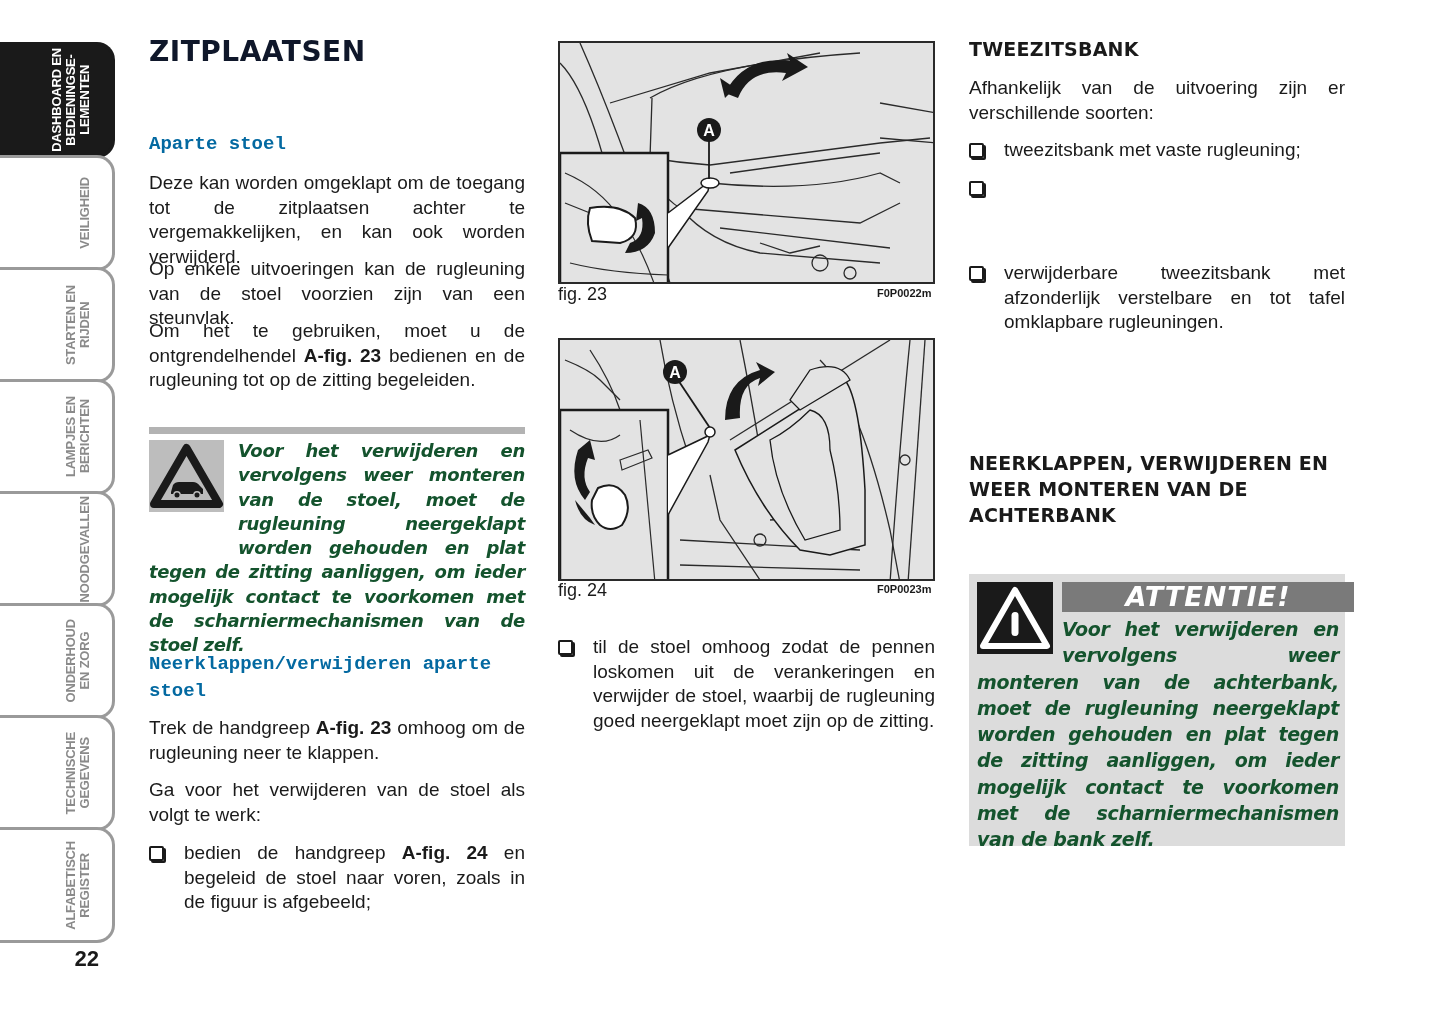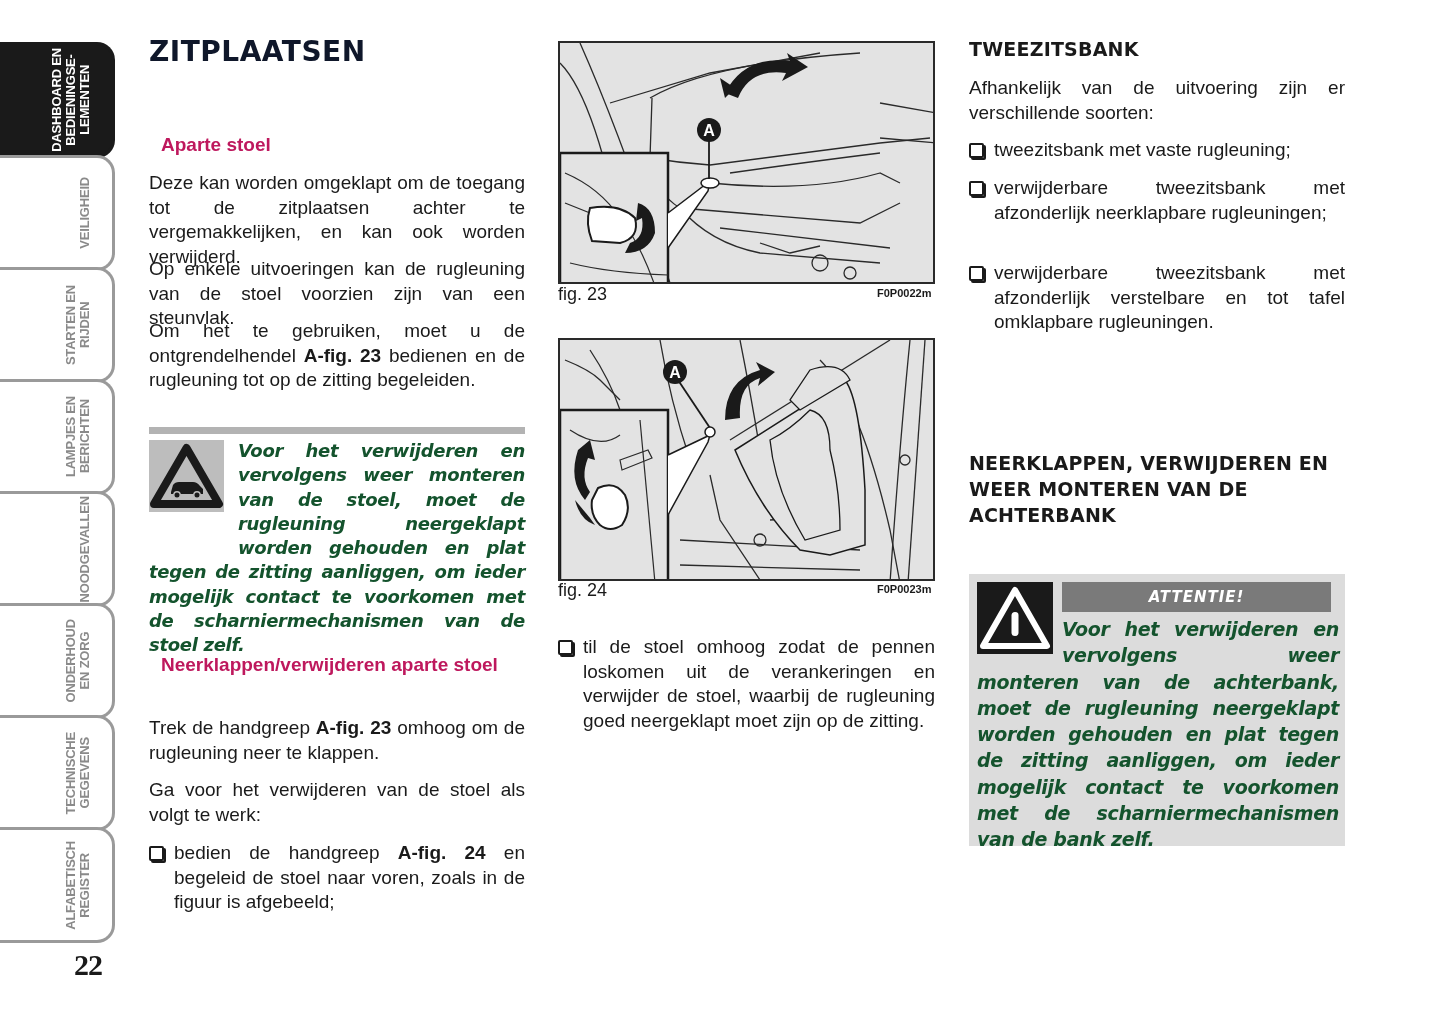--- a/index.html
+++ b/index.html
@@ -19,59 +19,59 @@
   .tab-label {
     writing-mode: vertical-rl; transform: rotate(180deg);
     font-family: "Liberation Sans", sans-serif; font-weight: bold;
     font-size: 13px; line-height: 14px; color: #8a8a8a; text-align: center;
     white-space: pre-line; letter-spacing: -0.2px;
     font-stretch: condensed;
   }
   .tab.active .tab-label { color: #ffffff; }
   .page-number {
     position: absolute; left: 74px; top: 948px;
-    font-family: Liberation Serif, serif; font-weight: bold; font-size: 30px; color: #1a1a1a;
+    font-family: Liberation Mono, monospace; font-weight: bold; font-size: 22px; color: #1a1a1a;
     letter-spacing: -1px;
   }
 
   
   .col { position: absolute; top: 0; }
   .col1 { left: 149px; width: 376px; }
   .col3 { left: 969px; width: 376px; }
 
   .h1 { font-family: "DejaVu Sans", sans-serif; font-weight: bold; font-size: 28px; line-height: 36px; letter-spacing: 0.5px; color: #0f172a; }
-  .h2 { font-family: Liberation Sans, sans-serif; font-weight: bold; font-size: 19px; line-height: 27px; color: #be185d; margin-left: 12px; }
+  .h2 { font-family: Liberation Mono, monospace; font-weight: bold; font-size: 19px; line-height: 27px; color: #0369a1; }
   .h3 { font-family: "DejaVu Sans", sans-serif; font-weight: bold; font-size: 19px; line-height: 26px; color: #1a1a1a; letter-spacing: 0.2px; }
   .p { font-family: "Liberation Sans", sans-serif; font-size: 19px; line-height: 24.5px; text-align: justify; color: #1a1a1a; }
   .p b { font-weight: bold; }
 
-  .bullet { position: relative; padding-left: 25px; }
+  .bullet { position: relative; padding-left: 35px; }
   .bullet .box {
     position: absolute; left: 0; top: 5px; width: 15px; height: 15px;
     border: 2px solid #1a1a1a; border-radius: 2px;
     box-shadow: 2px 2px 0 #1a1a1a;
   }
 
   
   .warn1-bar { position: absolute; left: 149px; top: 427px; width: 376px; height: 7px; background: #b3b3b3; }
   .warn1-icon { position: absolute; left: 149px; top: 440px; width: 75px; height: 72px; background: #bdbdbd; }
   .warn-text { font-family: "DejaVu Sans", sans-serif; font-style: italic; font-weight: bold; font-size: 18px; line-height: 24.3px; text-align: justify; color: #14532d; letter-spacing: -0.3px; }
 
   
   .figure { position: absolute; border: 2px solid #2a2a2a; background: #e3e3e3; overflow: hidden; }
   .fig-caption { position: absolute; font-family: "Liberation Sans", sans-serif; font-size: 18px; color: #1a1a1a; }
   .fig-code { position: absolute; font-family: "Liberation Sans", sans-serif; font-weight: bold; font-size: 11px; color: #1a1a1a; }
 
   
   .attn { position: absolute; left: 969px; top: 574px; width: 376px; height: 272px; background: #dcdcdc; }
   .attn-icon { position: absolute; left: 8px; top: 8px; width: 76px; height: 72px; background: #1a1a1a; }
   .attn-header {
-    position: absolute; left: 93px; top: 8px; width: 269px; height: 30px;
+    position: absolute; left: 93px; top: 8px; width: 292px; height: 30px;
     background: #7a7a7a; color: #ffffff; text-align: center;
-    font-family: "DejaVu Sans", sans-serif; font-style: italic; font-weight: bold; font-size: 15px; line-height: 30px; letter-spacing: 1px;
+    font-family: "DejaVu Sans", sans-serif; font-style: italic; font-weight: bold; font-size: 27px; line-height: 30px; letter-spacing: 1px;
   }
 </style>
 </head>
 <body>
 
 <nav class="tabs">
   <div class="tab active" style="top:0px;">
     <span class="tab-label">DASHBOARD EN
 BEDIENINGSE-
 LEMENTEN</span>
@@ -239,21 +239,20 @@
 
 <section class="col col3">
   <div class="h3" style="position:absolute; top:36px; left:0; width:376px;">TWEEZITSBANK</div>
   <p class="p" style="position:absolute; top:76px; left:0; width:376px;">Afhankelijk van de uitvoering zijn er verschillende soorten:</p>
   <div class="p bullet" style="position:absolute; top:138px; left:0; width:376px;">
     <span class="box"></span>
     <span>tweezitsbank met vaste rugleuning;</span>
   </div>
   <div class="p bullet" style="position:absolute; top:176px; left:0; width:376px;">
     <span class="box"></span>
-    <span>verwijderbare tweezitsbank met afzonderlijk neerklapbare rugleuningen;</span>
   </div>
   <div class="p bullet" style="position:absolute; top:261px; left:0; width:376px;">
     <span class="box"></span>
     <span>verwijderbare tweezitsbank met afzonderlijk verstelbare en tot tafel omklapbare rugleuningen.</span>
   </div>
 
   <div class="h3" style="position:absolute; top:450px; left:0; width:376px;">NEERKLAPPEN, VERWIJDEREN EN WEER MONTEREN VAN DE ACHTERBANK</div>
 </section>
 
 <div class="attn">

